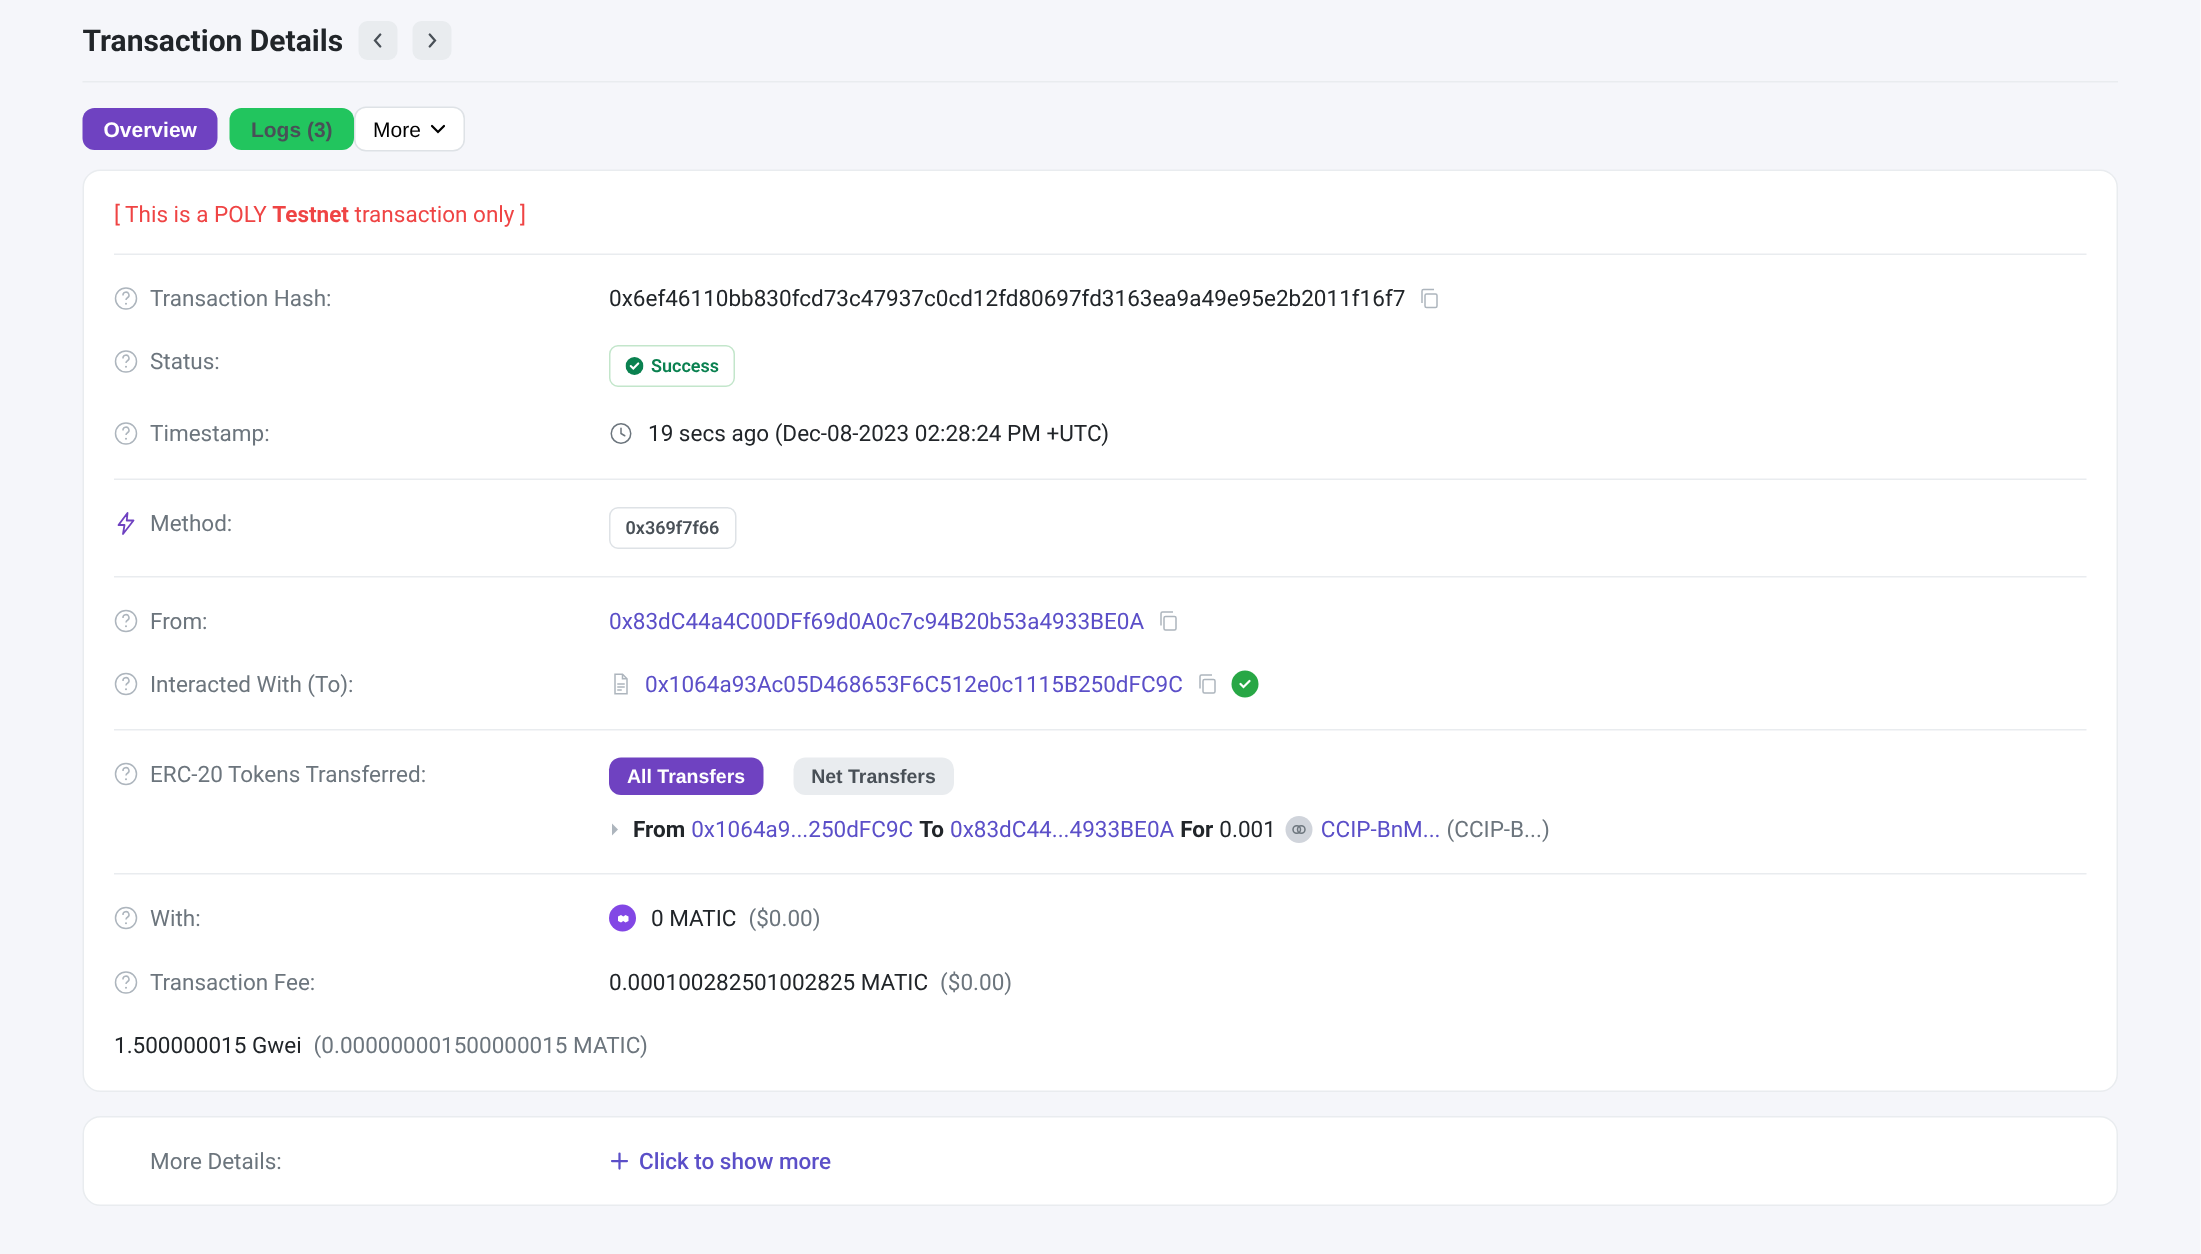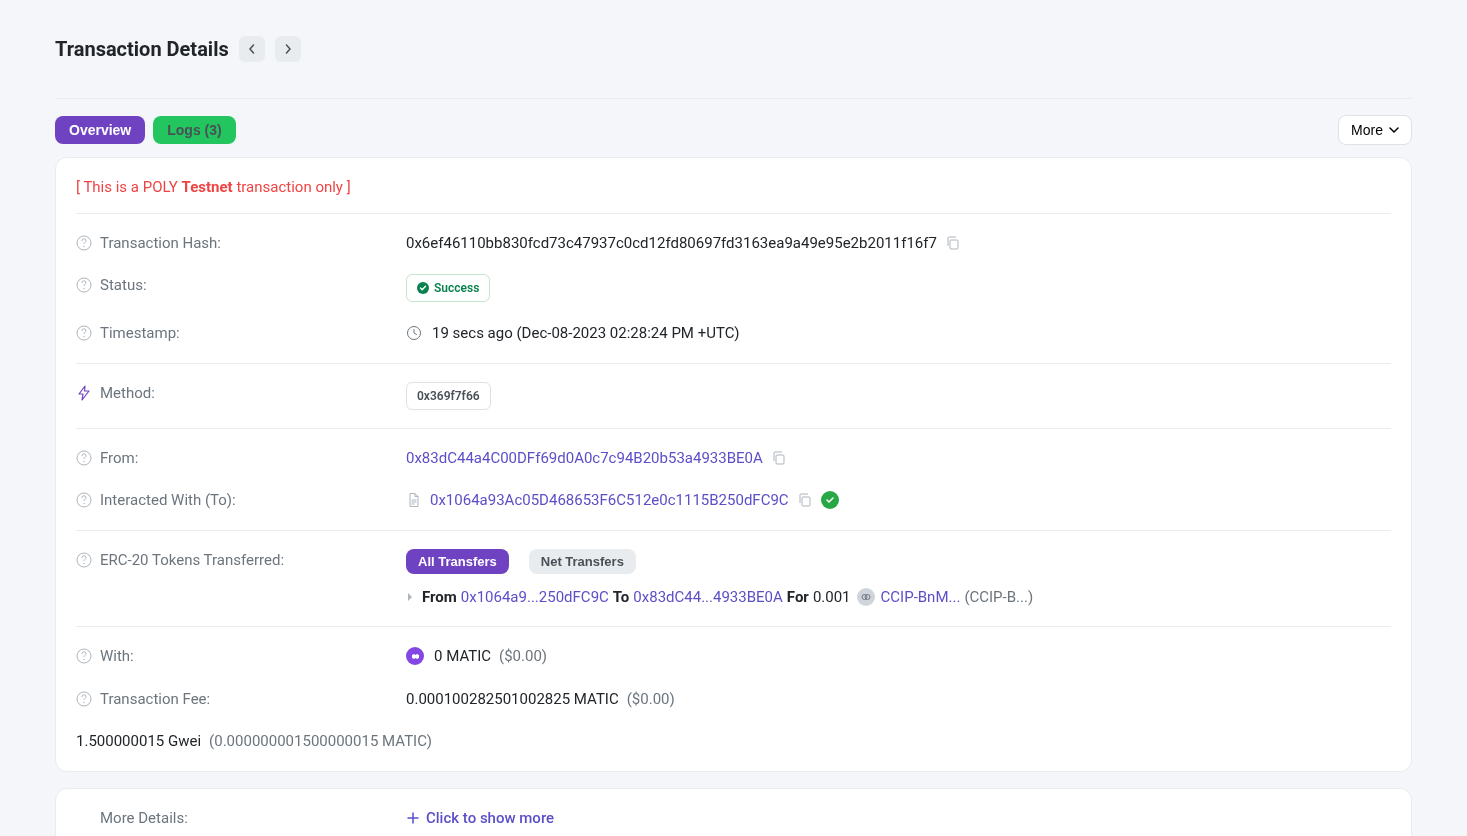--- a/index.html
+++ b/index.html
@@ -8,37 +8,36 @@
   background: #f5f6fa;
   color: #212529;
   font-size: 15px;
   line-height: 1.5;
 }
 .container { max-width: 1467px; padding: 0 55px; }
 .header-row {
   display: flex;
   align-items: center;
   gap: 10px;
-  padding: 34px 0;
+  padding: 12px 0;
   border-bottom: 1px solid #e9ecef;
 }
 .page-title { font-size: 20px; font-weight: 700; color: #212529; }
 .nav-btn {
   width: 26px; height: 26px;
   background: #e9ecef;
   border: none;
   border-radius: 6px;
   display: inline-flex; align-items: center; justify-content: center;
   cursor: pointer;
   color: #495057;
 }
 .tabs-row {
   display: flex;
   align-items: center;
-  justify-content: space-between;
   padding: 16px 0 12px 0;
 }
 .tabs-left { display: flex; gap: 8px; }
 .tab {
   padding: 6px 14px;
   border-radius: 8px;
   font-size: 14px;
   font-weight: 600;
   cursor: pointer;
   border: none;
@@ -46,21 +45,21 @@
 .tab.active { background: #6f42c1; color: #fff; }
 .tab.inactive { background: #22c55e; color: #495057; }
 .more-btn {
   padding: 6px 12px;
   background: #fff;
   border: 1px solid #dee2e6;
   border-radius: 8px;
   font-size: 14px;
   font-weight: 500;
   cursor: pointer;
-  display: inline-flex; align-items: center; gap: 6px; margin-left: 36px;
+  display: inline-flex; align-items: center; gap: 6px;
 }
 .card {
   background: #fff;
   border: 1px solid #e9ecef;
   border-radius: 12px;
   padding: 0;
   margin-bottom: 16px;
 }
 .notice {
   color: #ef4444;

